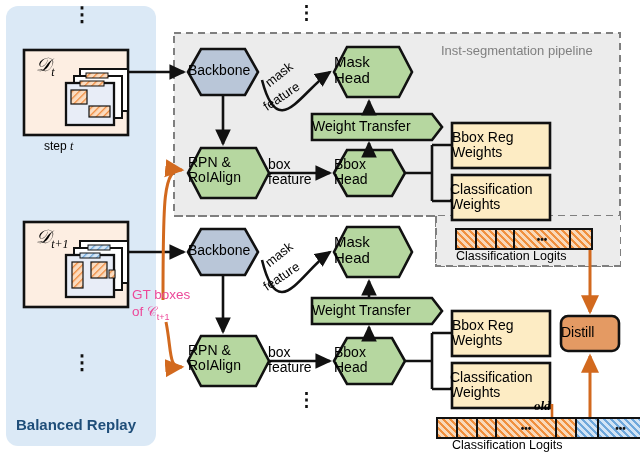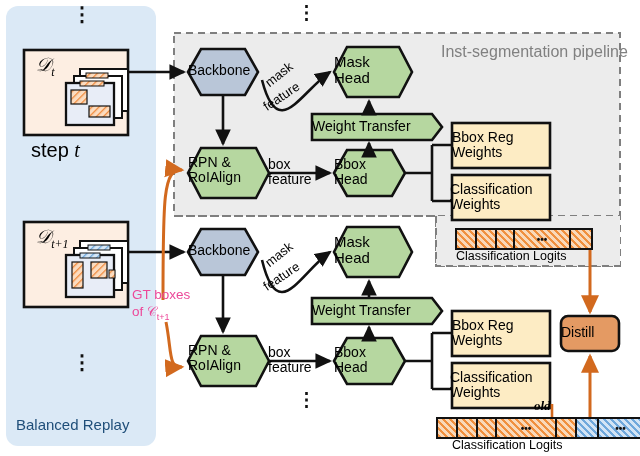--- a/index.html
+++ b/index.html
@@ -118,33 +118,33 @@
     <path d="M166,322 C172,352 168,368 182,367" fill="none" stroke="#d2691e" stroke-width="3" marker-end="url(#aho)"></path>
 
     <line x1="552" y1="404" x2="552" y2="417" stroke="#d2691e" stroke-width="2.6"></line>
   </svg>
 
   <div class="lbl" style="left:72px;top:2px;font-size:20px;letter-spacing:0;color:#111;font-weight:700;">⋮</div>
 
   <div class="lbl" style="left:36px;top:54px;font-family:'Liberation Serif',serif;font-style:italic;font-size:19px;">
     <span>𝒟</span><sub style="font-size:12px;">t</sub>
   </div>
-  <div class="lbl" style="left:31px;top:139px;font-size:20px;">
+  <div class="lbl" style="left:44px;top:139px;font-size:12px;">
     <span>step </span><i style="font-family:'Liberation Serif',serif;">t</i>
   </div>
 
   <div class="lbl" style="left:36px;top:226px;font-family:'Liberation Serif',serif;font-style:italic;font-size:19px;">
     <span>𝒟</span><sub style="font-size:12px;">t+1</sub>
   </div>
 
   <div class="lbl" style="left:72px;top:350px;font-size:20px;color:#111;font-weight:700;">⋮</div>
 
-  <div class="lbl" style="left:16px;top:416px;font-size:15px;font-weight:normal;color:#1f4e79;text-align:right;">Balanced Replay</div>
-
-  <div class="lbl" style="left:441px;top:43px;font-size:16px;color:#808080;text-align:right;">Inst-segmentation pipeline</div>
+  <div class="lbl" style="left:16px;top:416px;font-size:15px;font-weight:bold;color:#1f4e79;text-align:right;">Balanced Replay</div>
+
+  <div class="lbl" style="left:441px;top:43px;font-size:13px;color:#808080;text-align:right;">Inst-segmentation pipeline</div>
   <div class="lbl" style="left:297px;top:1px;font-size:19px;font-weight:700;color:#111;">⋮</div>
   <div class="lbl" style="left:297px;top:388px;font-size:19px;font-weight:700;color:#111;">⋮</div>
 
   <div class="node-txt" style="left:188px;top:63px;width:70px;font-size:14px;">Backbone</div>
   <div class="node-txt" style="left:188px;top:155px;width:81px;font-size:14px;">
     <div>RPN &amp;</div>
     <div>RoIAlign</div>
   </div>
   <div class="node-txt" style="left:334px;top:54px;width:78px;font-size:15px;">
     <div>Mask</div>

